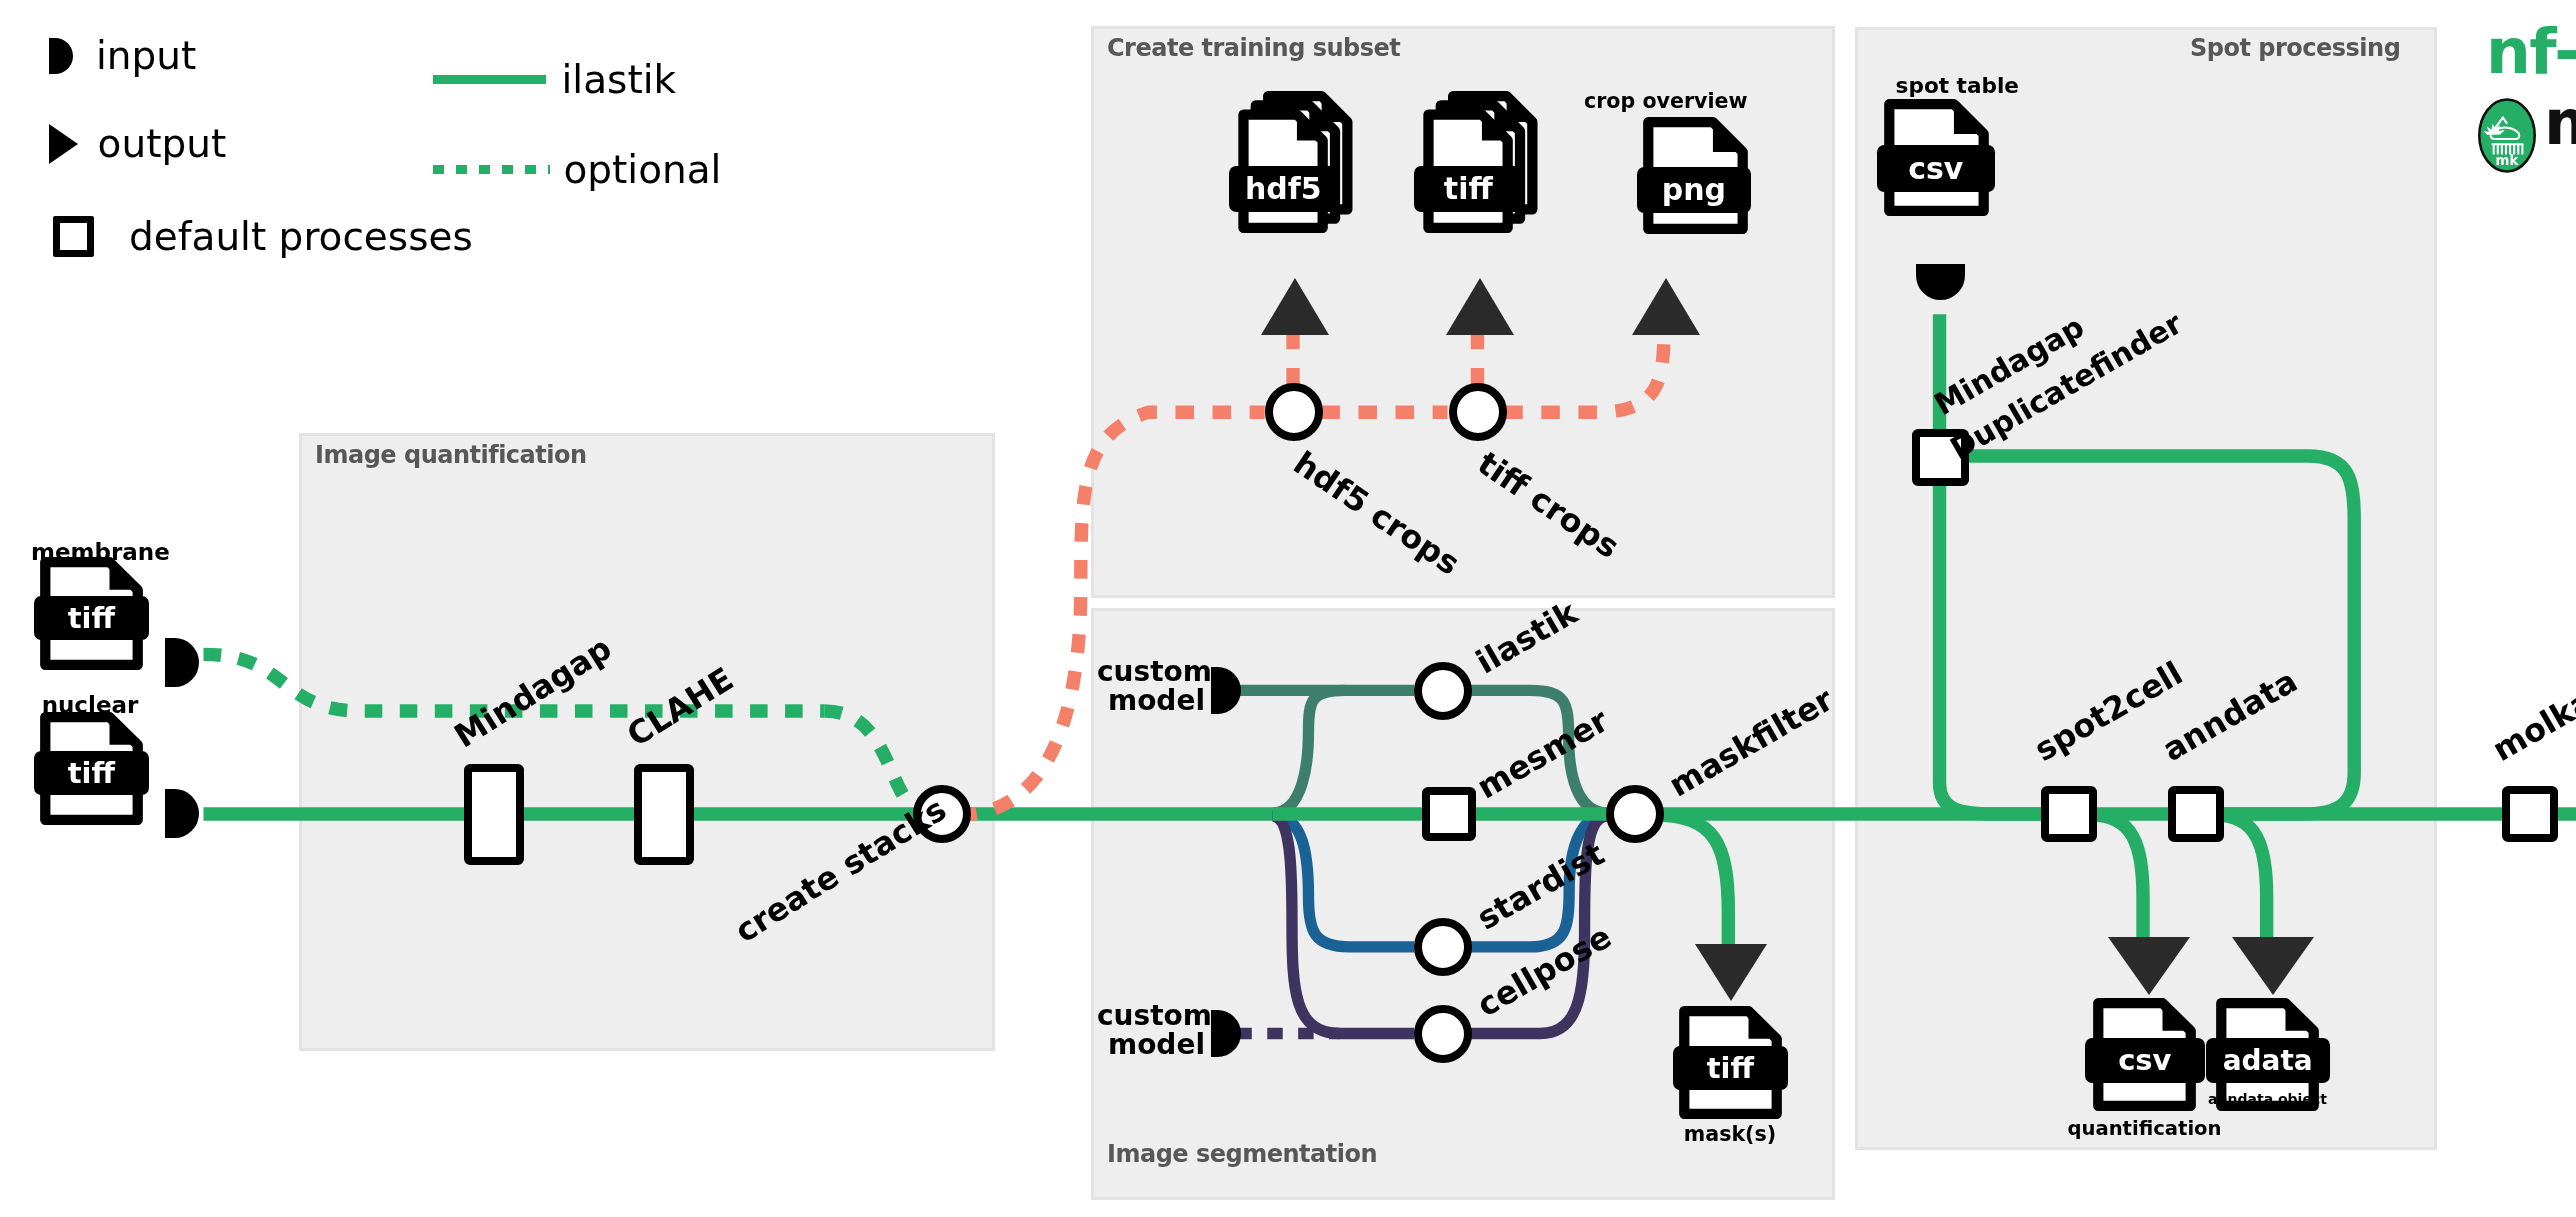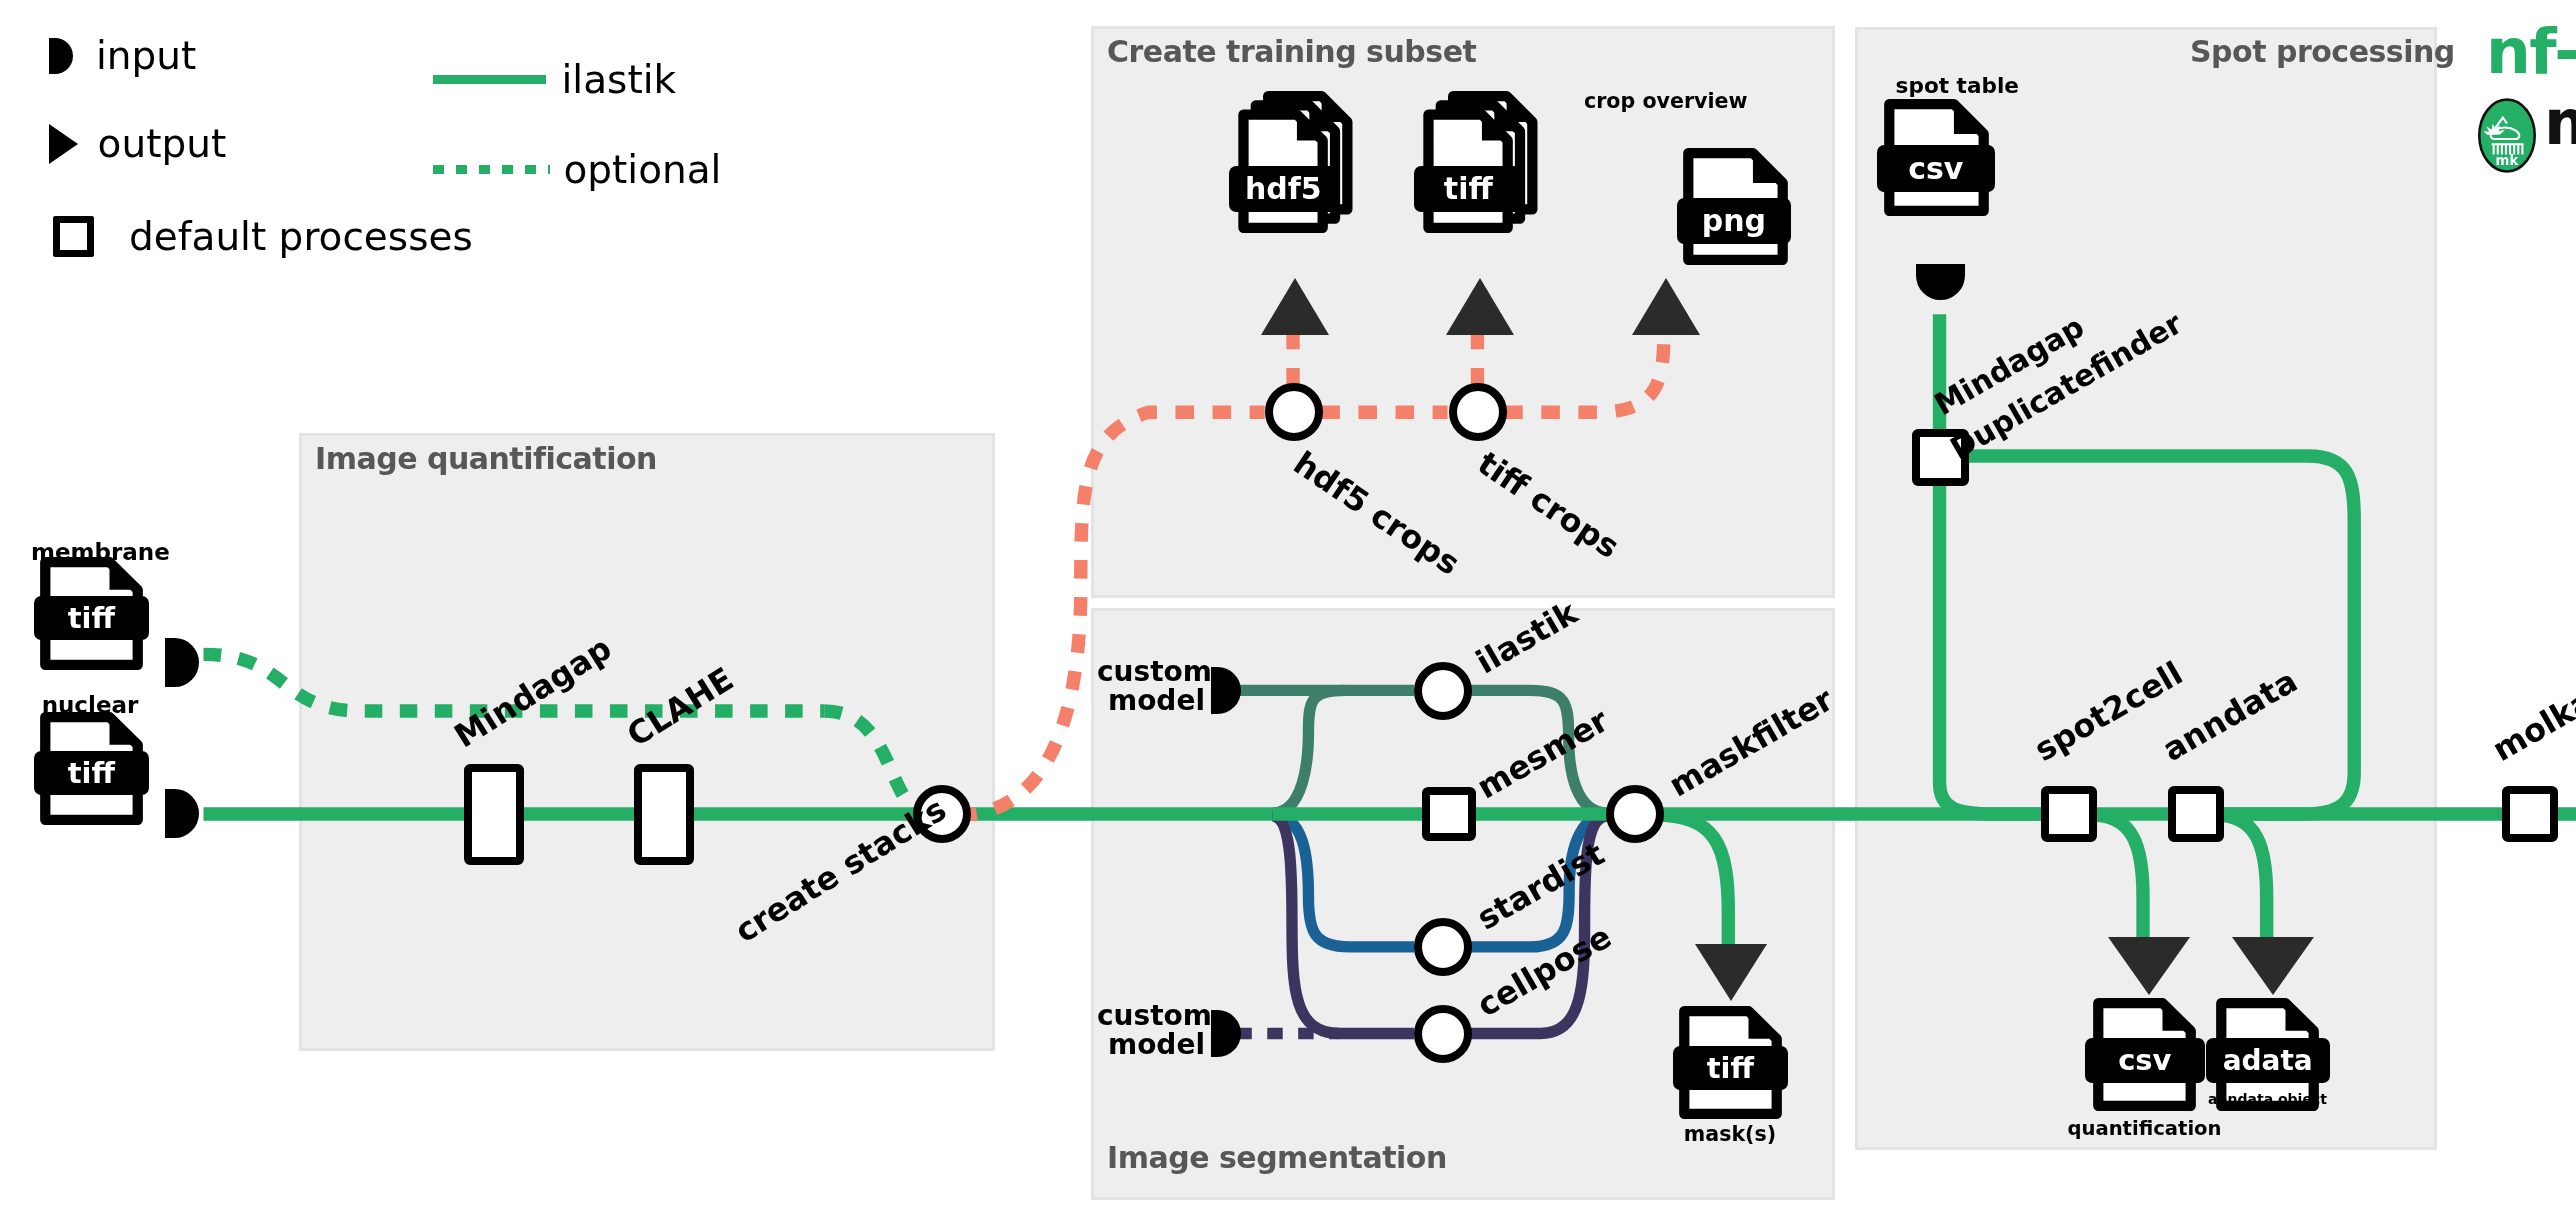--- a/index.html
+++ b/index.html
@@ -3,21 +3,21 @@
 <meta charset="utf-8">
 <title>nf-core/molkart pipeline diagram</title>
 <style>
   html,body{margin:0;padding:0;background:#ffffff;}
   body{font-family:"DejaVu Sans","Liberation Sans",sans-serif;}
   #root{position:relative;width:2891px;height:1218px;background:#ffffff;overflow:hidden;}
   .abs{position:absolute;}
 
   
   .panel{position:absolute;background:#eeeeee;border:3.1px solid #e3e3e3;box-sizing:border-box;}
-  .panel-title{position:absolute;color:#575757;font-weight:700;font-size:30px;
+  .panel-title{position:absolute;color:#575757;font-weight:700;font-size:24px;
                font-family:"DejaVu Sans","Liberation Sans",sans-serif;letter-spacing:-0.5px;white-space:nowrap;}
 
   
   .legend-row{position:absolute;display:flex;align-items:center;}
   .legend-label{font-size:39px;color:#000;font-family:"DejaVu Sans","Liberation Sans",sans-serif;white-space:nowrap;}
   .legend-label.thin{font-weight:400;}
   .gl-input{width:24px;height:36px;background:#000;border-radius:0 18px 18px 0;}
   .gl-output{width:0;height:0;border-top:20.6px solid transparent;border-bottom:20.6px solid transparent;border-left:29px solid #000;}
   .gl-square{width:27px;height:27px;border:7.2px solid #000;box-sizing:content-box;border-radius:2.1px;}
   .gl-circle{width:26px;height:26px;border:7.7px solid #000;box-sizing:content-box;border-radius:50%;}
@@ -256,21 +256,21 @@
       <path d="M18,48 H122 L172,98 V268 H18 Z" fill="#fff" stroke="#000" stroke-width="20" stroke-linejoin="round"></path>
       <path d="M122,48 L172,98 H122 Z" fill="#000"></path>
     </svg>
     <div class="band" style="left:-5.2px;top:76px;width:109px;height:46px;">
       <span style="font-size:30px;">tiff</span>
     </div>
   </div>
   <div class="out-tri" style="left:1446px;top:278px;border-left:34px solid transparent;border-right:34px solid transparent;border-bottom:57px solid #2b2b2b;"></div>
 
   <div class="file-cap" style="left:1584px;top:89px;width:160px;font-size:20.6px;">crop overview</div>
-  <div class="file" style="left:1682px;top:117px;margin-top:31px;">
+  <div class="file" style="left:1642px;top:117px;">
     <svg width="108" height="118" viewBox="0 0 210 230">
       <path d="M12,10 H138 L196,68 V218 H12 Z" fill="#fff" stroke="#000" stroke-width="20" stroke-linejoin="round"></path>
       <path d="M138,10 L196,68 H138 Z" fill="#000"></path>
     </svg>
     <div class="band" style="left:-5.2px;top:50px;width:114px;height:46px;">
       <span style="font-size:30px;">png</span>
     </div>
   </div>
   <div class="out-tri" style="left:1632px;top:278px;border-left:34px solid transparent;border-right:34px solid transparent;border-bottom:57px solid #2b2b2b;"></div>
 

